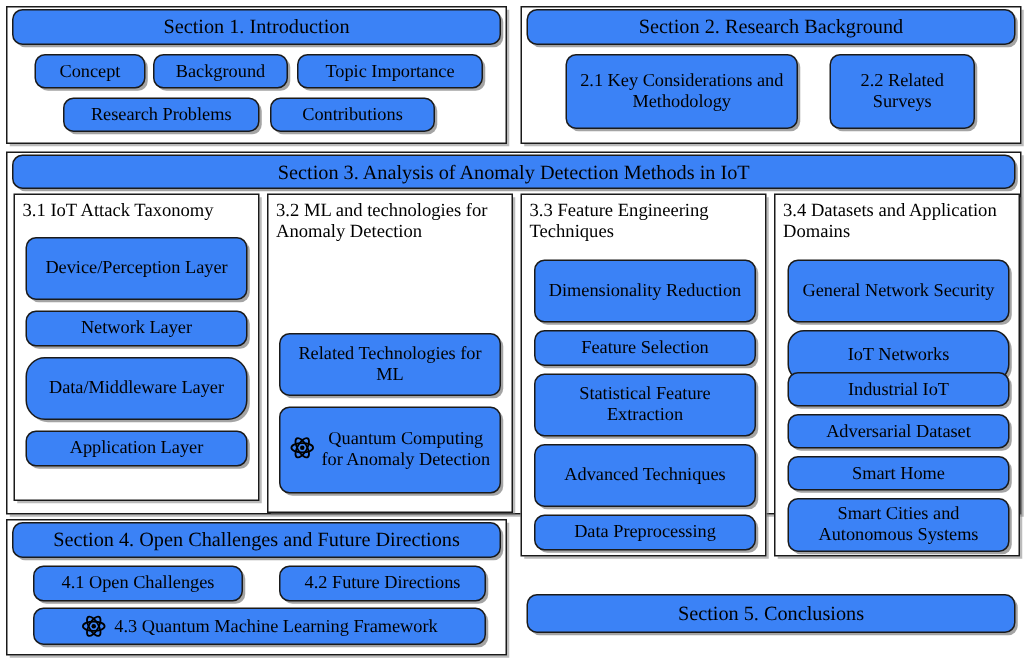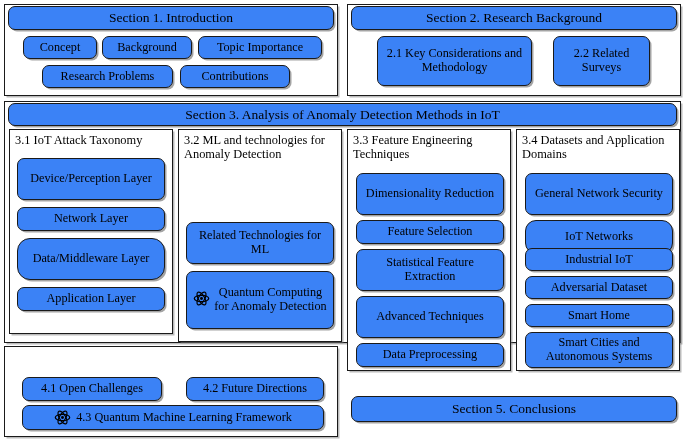--- a/index.html
+++ b/index.html
@@ -199,20 +199,23 @@
   </div>
   <div class="rbox leaf" style="left:525px; top:304px; width:148px; height:23px; padding:0 6px;">
     <span>Smart Home</span>
   </div>
   <div class="rbox leaf" style="left:525px; top:332px; width:148px; height:36px; padding:0 4px;">
     <span>Smart Cities and Autonomous Systems</span>
   </div>
 
   <div class="sqbox" style="left:4px; top:346px; width:334px; height:91px;"></div>
 
+  <div class="rbox banner" style="left:8px; top:348px; width:326px; height:24px;">
+    <span>Section 4. Open Challenges and Future Directions</span>
+  </div>
 
   <div class="rbox leaf" style="left:22px; top:377px; width:140px; height:24px; padding:0 6px;">
     <span>4.1 Open Challenges</span>
   </div>
   <div class="rbox leaf" style="left:186px; top:377px; width:138px; height:24px; padding:0 6px;">
     <span>4.2 Future Directions</span>
   </div>
   <div class="rbox leaf" style="left:22px; top:405px; width:302px; height:25px; padding:0 6px;">
     <span class="leafrow">
       <span class="atom-icon">

